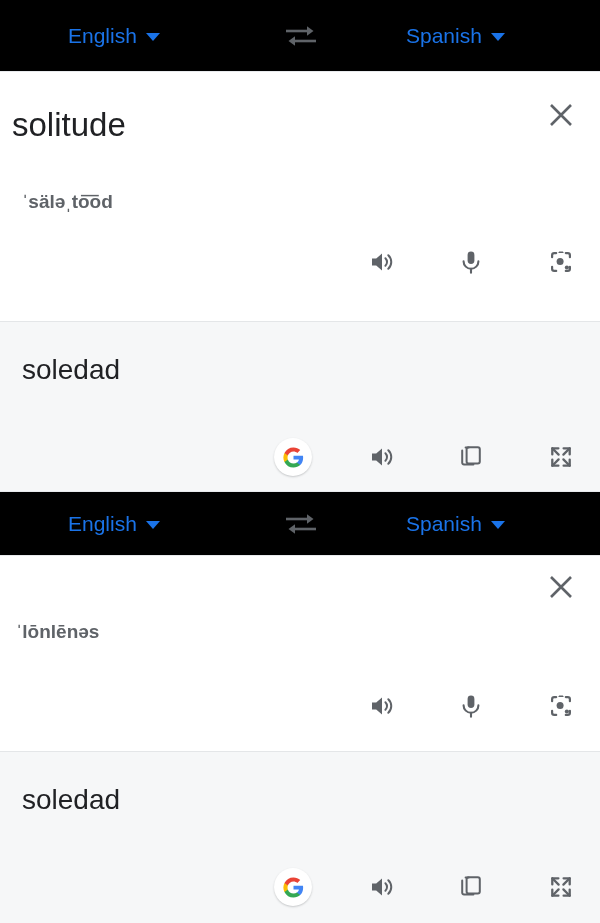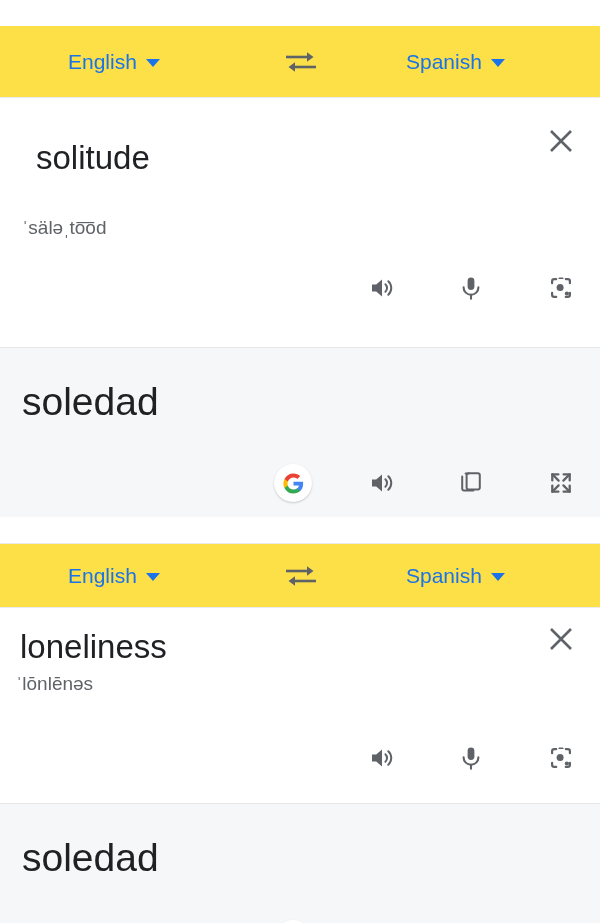--- a/index.html
+++ b/index.html
@@ -8,26 +8,25 @@
     height: 923px;
     background: #ffffff;
     font-family: "Liberation Sans", sans-serif;
     -webkit-font-smoothing: antialiased;
   }
   .screen { width: 600px; height: 923px; overflow: hidden; position: relative; }
 
   
   .lang-bar {
     height: 72px;
-    background: #fde047;
+    background: #000000;
     display: flex;
     align-items: center;
     justify-content: center;
     position: relative;
-    margin-top: 26px;
   }
   .lang-bar.divider-below { border-bottom: 1px solid #e8eaed; }
   .lang-bar.divider-above { border-top: 1px solid #e8eaed; }
 
   .lang-btn {
     display: flex;
     align-items: center;
     gap: 9px;
     color: #1a73e8;
     font-size: 21px;
@@ -58,20 +57,21 @@
     color: #202124;
     font-weight: 400;
     line-height: 1;
     white-space: nowrap;
   }
   .phonetic {
     font-size: 19px;
     color: #5f6368;
     line-height: 1;
     white-space: nowrap;
+    font-weight: bold;
   }
   .close-x {
     position: absolute;
     right: 22px;
     cursor: pointer;
     width: 34px; height: 34px;
   }
   .icon-row {
     display: flex;
     align-items: center;
@@ -88,21 +88,21 @@
   }
 
   
   .result-card {
     background: #f6f7f8;
     border-top: 1px solid #e4e6e8;
     position: relative;
     padding: 0 20px;
   }
   .result-word {
-    font-size: 39px;
+    font-size: 28px;
     color: #202124;
     font-weight: 400;
     line-height: 1;
     white-space: nowrap;
   }
   .g-logo {
     width: 38px; height: 38px;
     border-radius: 50%;
     background: #ffffff;
     display: flex;
@@ -130,21 +130,21 @@
         <path d="M13 14.2 L6.5 19 L13 23.8 Z" fill="#5f6368"></path>
       </svg>
     </div>
     <div class="lang-btn lang-target">
       <span>Spanish</span>
       <span class="caret"></span>
     </div>
   </div>
 
   <div class="source-card" style="height:249px;">
-    <div class="source-word" style="position:absolute; left:36px; top:36px;margin-top:7px;">solitude</div>
+    <div class="source-word" style="position:absolute; left:12px; top:36px;">solitude</div>
     <div class="close-x" style="top:26px;">
       <svg viewBox="0 0 34 34" width="34" height="34">
         <path d="M7 7 L27 27 M27 7 L7 27" stroke="#5f6368" stroke-width="2.6" fill="none"></path>
       </svg>
     </div>
     <div class="phonetic" style="position:absolute; left:22px; top:120px;">ˈsäləˌto͞od</div>
 
     <div class="icon-row" style="top:168px; height:44px;">
       <div class="icon-btn" style="left:362px;">
         <svg viewBox="0 0 26 26" width="26" height="26">
@@ -229,21 +229,20 @@
         <path d="M13 14.2 L6.5 19 L13 23.8 Z" fill="#5f6368"></path>
       </svg>
     </div>
     <div class="lang-btn lang-target">
       <span>Spanish</span>
       <span class="caret"></span>
     </div>
   </div>
 
   <div class="source-card" style="height:195px;">
-    <div class="source-word" style="position:absolute; left:20px; top:22px;">loneliness</div>
     <div class="close-x" style="top:14px;">
       <svg viewBox="0 0 34 34" width="34" height="34">
         <path d="M7 7 L27 27 M27 7 L7 27" stroke="#5f6368" stroke-width="2.6" fill="none"></path>
       </svg>
     </div>
     <div class="phonetic" style="position:absolute; left:16px; top:66px;">ˈlōnlēnəs</div>
 
     <div class="icon-row" style="top:128px; height:44px;">
       <div class="icon-btn" style="left:362px;">
         <svg viewBox="0 0 26 26" width="26" height="26">

